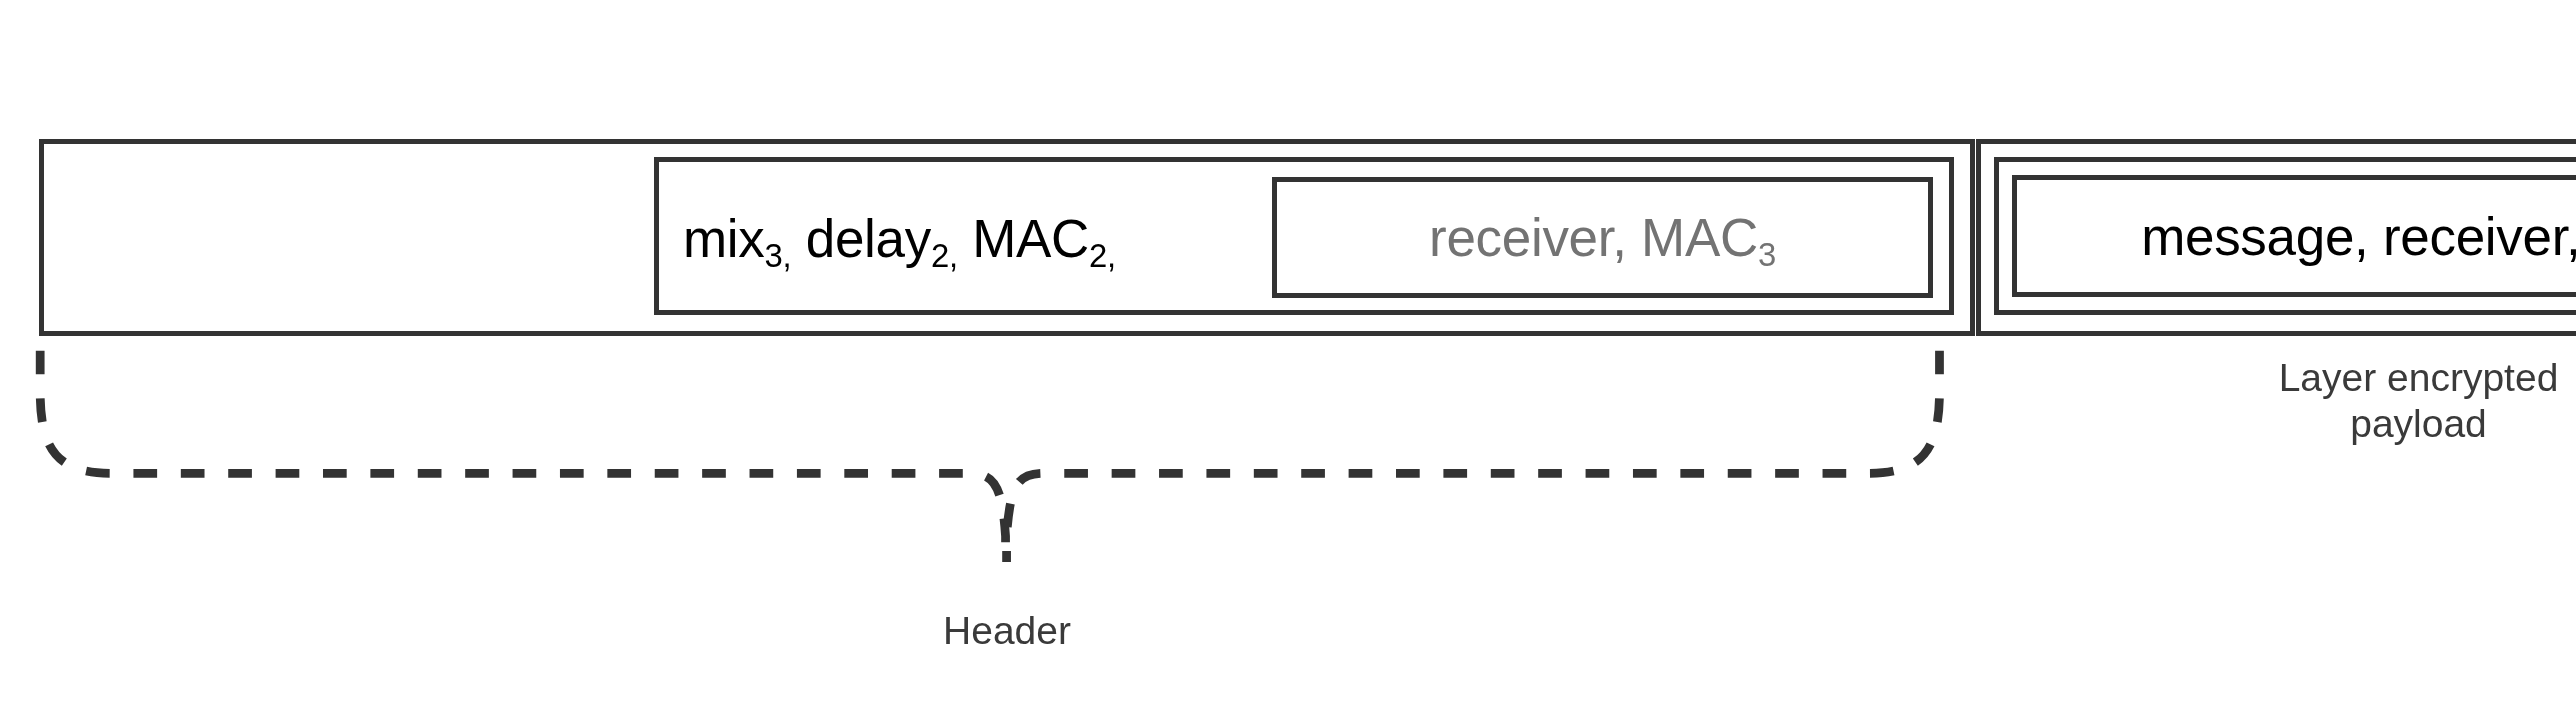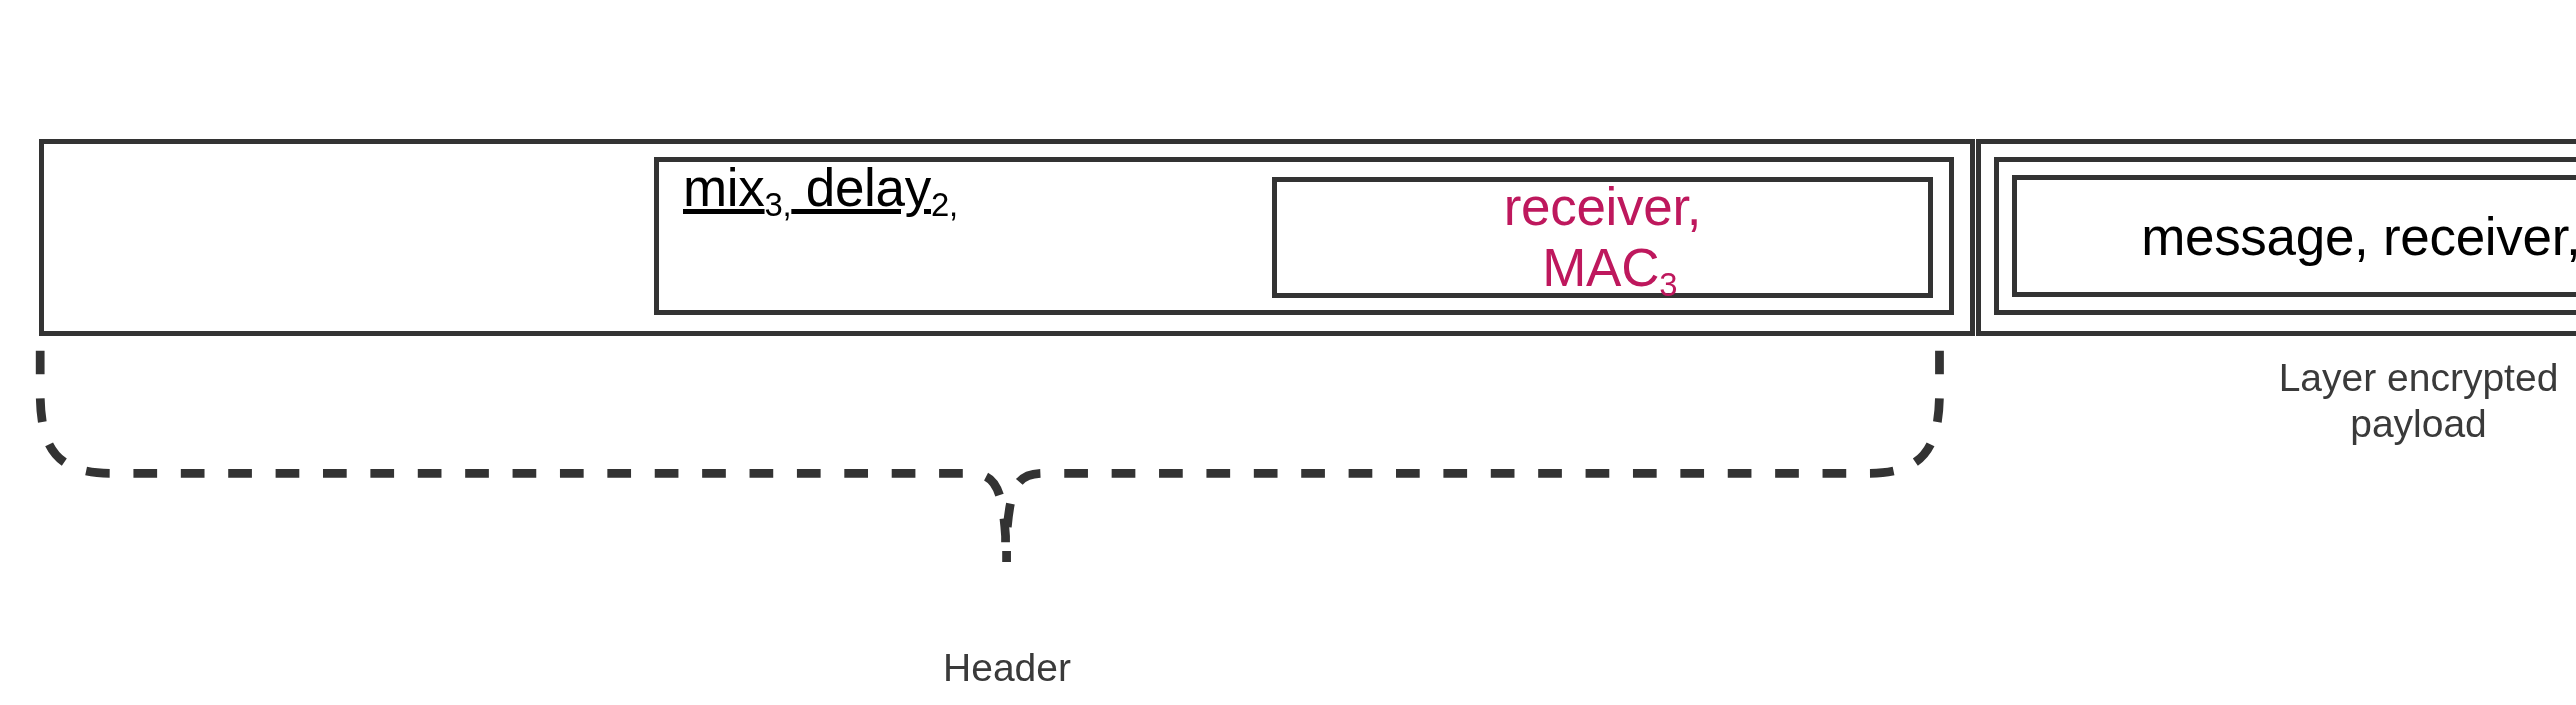--- a/index.html
+++ b/index.html
@@ -23,28 +23,28 @@
   
   #header-outer-box{ left:39px;  top:139px; width:1936px; height:197px; }
   #header-seg-1-text{
     position:absolute; left:68px; top:139px; height:197px;
     display:flex; align-items:center;
     font-size:53px; color:#000000; white-space:nowrap; letter-spacing:-0.3px;
   }
   #header-seg-2-box{ left:654px; top:157px; width:1300px; height:158px; }
   #header-seg-2-text{
     position:absolute; left:683px; top:157px; height:112px;
-    display:flex; align-items:flex-start;
-    font-size:53px; color:#000000; white-space:nowrap; letter-spacing:-0.3px;text-decoration:underline;
+    display:flex; align-items:flex-end;
+    font-size:53px; color:#000000; white-space:nowrap; letter-spacing:-0.3px;
   }
   #header-seg-3-box{ left:1272px; top:177px; width:661px; height:121px; }
   #header-seg-3-text{
     position:absolute; left:1272px; top:177px; width:661px; height:121px;
-    display:flex; align-items:center; justify-content:flex-end;
-    font-size:53px; color:#be185d; white-space:nowrap; letter-spacing:-0.3px;flex-direction:column;
+    display:flex; align-items:center; justify-content:center;
+    font-size:53px; color:#737373; white-space:nowrap; letter-spacing:-0.3px;
   }
 
   
   #payload-outer-box{  left:1976px; top:139px; width:886px; height:197px; }
   #payload-middle-box{ left:1994px; top:157px; width:850px; height:158px; }
   #payload-inner-box{  left:2012px; top:175px; width:814px; height:122px; }
   #payload-text{
     position:absolute; left:2012px; top:175px; width:814px; height:122px;
     display:flex; align-items:center; justify-content:center;
     font-size:53px; color:#000000; white-space:nowrap; letter-spacing:-0.3px;
@@ -53,21 +53,21 @@
   
   .sub{
     font-size:0.62em;
     vertical-align:baseline;
     position:relative;
     top:0.30em;
   }
 
   
   #header-label{
-    position:absolute; left:801px; top:648px; width:412px;
+    position:absolute; left:801px; top:611px; width:412px;
     text-align:center;
     font-size:39px; color:#3a3a3a; line-height:1.0;
   }
   #payload-label{
     position:absolute; left:2161px; top:355px; width:515px;
     text-align:center;
     font-size:39px; color:#3a3a3a; line-height:1.18;
   }
 
   
@@ -82,20 +82,21 @@
 <div class="stage">
 
   <div class="box" id="header-outer-box"></div>
 
 
   <div class="box" id="header-seg-2-box"></div>
 
   <div id="header-seg-2-text">
     <span>mix<span class="sub">3,</span></span>
     <span>&nbsp;delay<span class="sub">2,</span></span>
+    <span>&nbsp;MAC<span class="sub">2,</span></span>
   </div>
 
   <div class="box" id="header-seg-3-box"></div>
 
   <div id="header-seg-3-text">
     <span>receiver,</span>
     <span>&nbsp;MAC<span class="sub">3</span></span>
   </div>
 
   <div class="box" id="payload-outer-box"></div>

